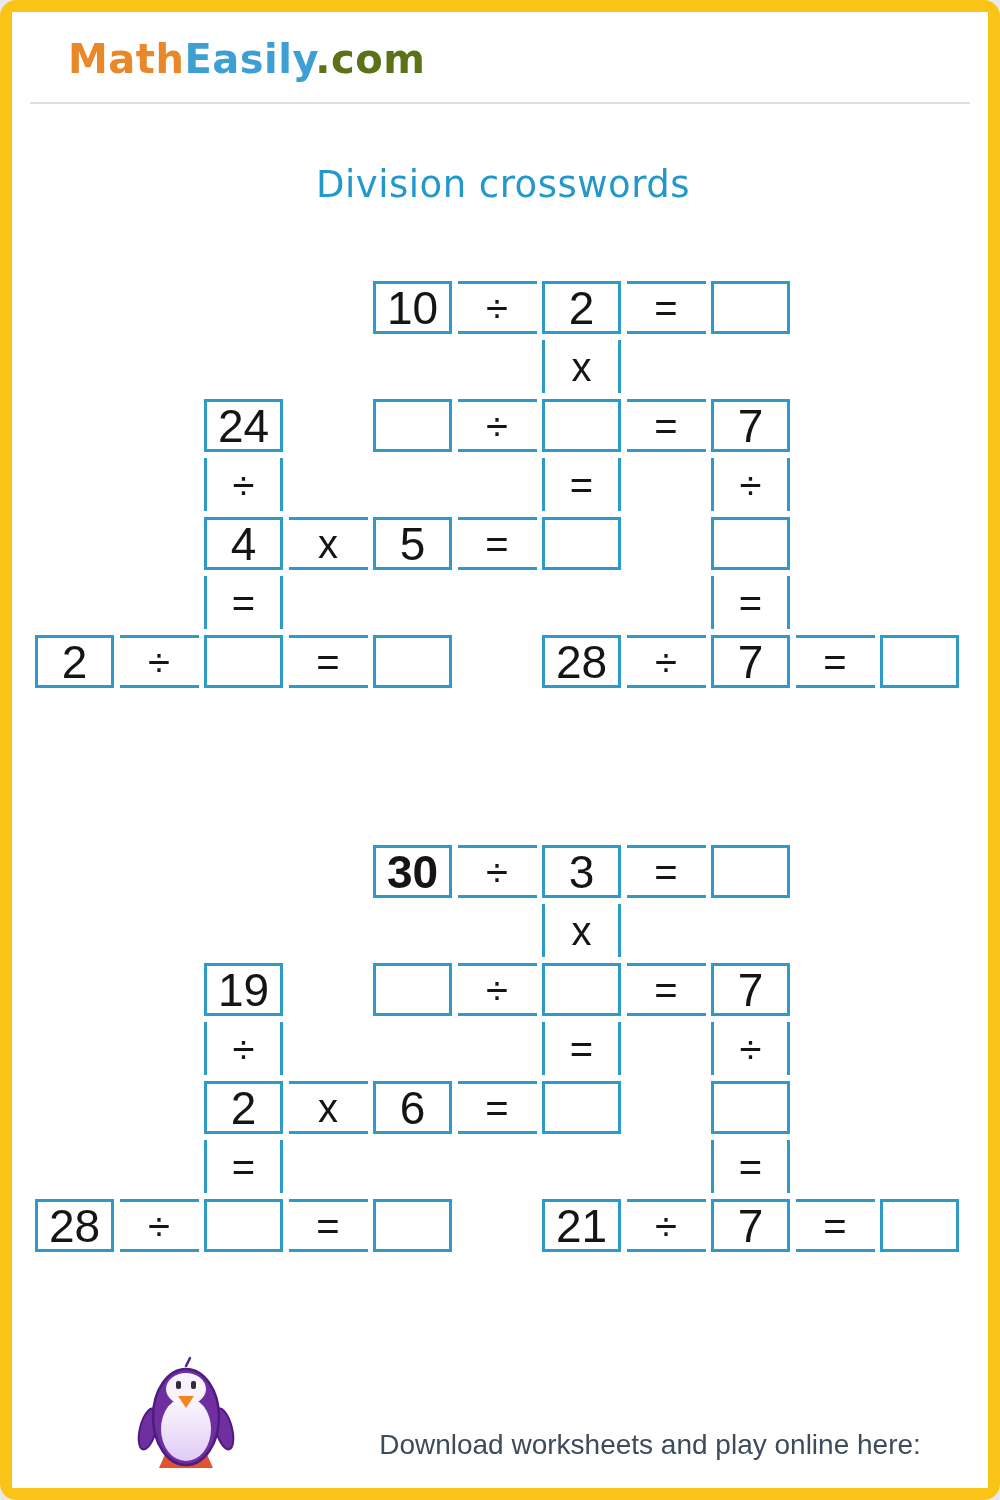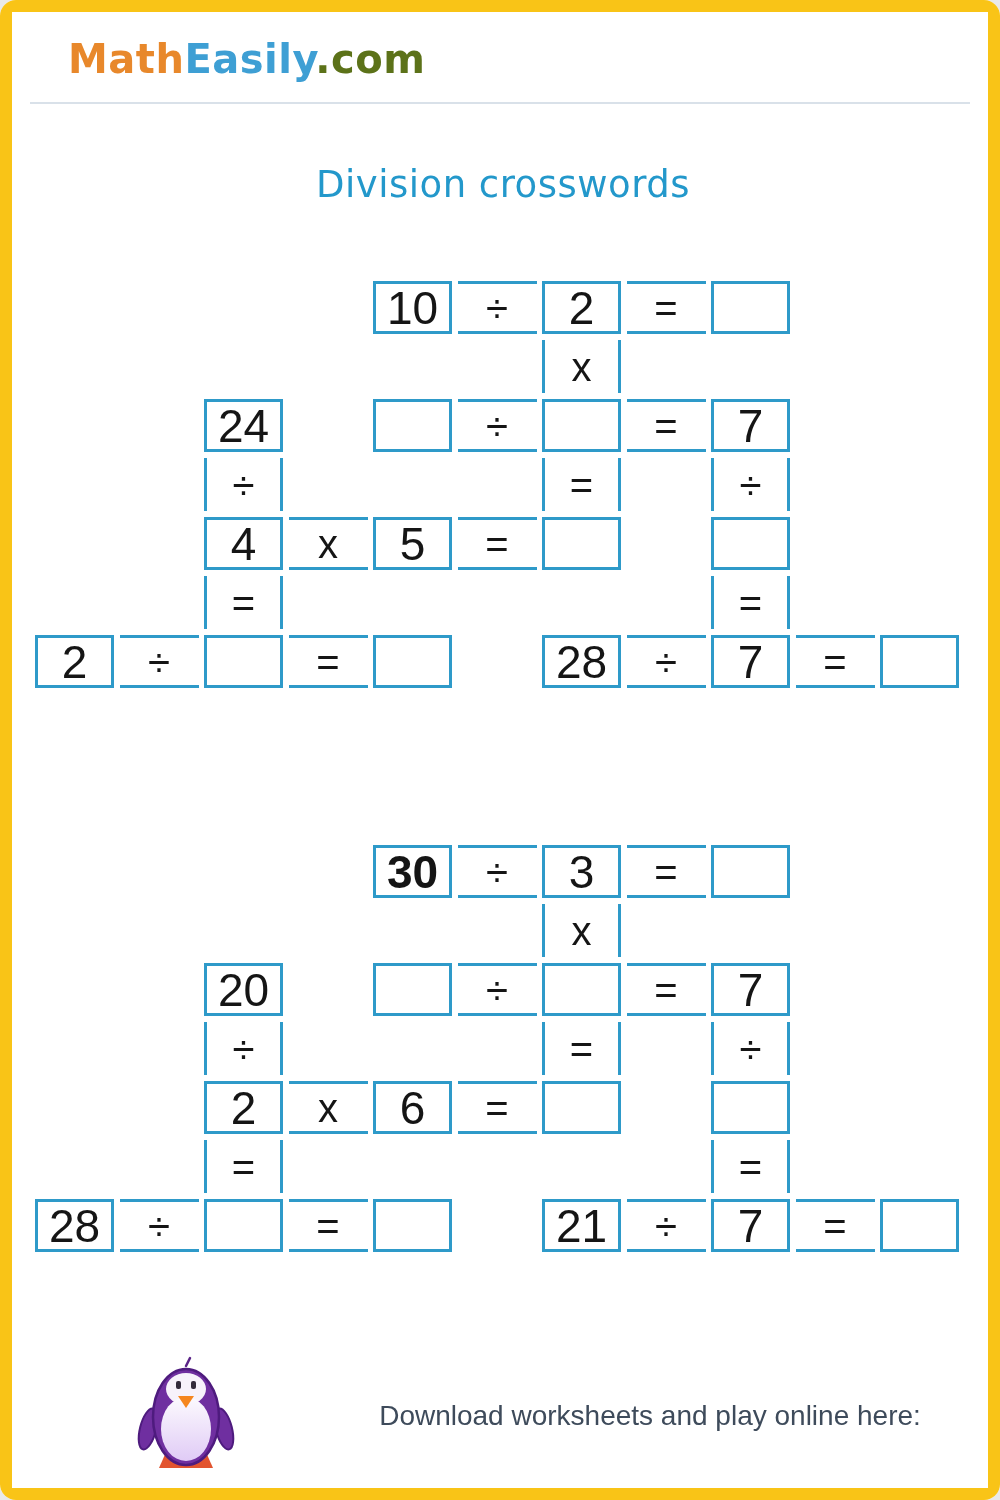--- a/index.html
+++ b/index.html
@@ -59,21 +59,21 @@
   .cell.hop {
     border-top:3px solid var(--grid-border-blue,#2E9AC9);
     border-bottom:3px solid var(--grid-border-blue,#2E9AC9);
   }
   .cell.vop {
     border-left:3px solid var(--grid-border-blue,#2E9AC9);
     border-right:3px solid var(--grid-border-blue,#2E9AC9);
   }
   
   .penguin { position:absolute; left:136px; top:1354px; width:100px; height:118px; }
-  .footer-text { position:absolute; left:300px; top:1399px; width:700px; text-align:center; }
+  .footer-text { position:absolute; left:300px; top:1428px; width:700px; text-align:center; }
   .footer-line1 { font-size:28px; color:var(--text-slate,#3E4B5B); line-height:34px; }
   .footer-url   { font-size:29px; color:var(--url-orange,#D9732E); line-height:34px; margin-top:12px; }
 </style>
 </head>
 <body>
 
 <div class="page">
 
   <div class="frame"></div>
 
@@ -119,21 +119,21 @@
       <div class="cell hop" style="grid-area: 7 / 10;">=</div>
       <div class="cell box" style="grid-area: 7 / 11;"></div>
     </div>
   <div class="grid grid-2">
       <div class="cell box" style="grid-area: 1 / 5; font-weight: bold;">30</div>
       <div class="cell hop" style="grid-area: 1 / 6;">÷</div>
       <div class="cell box" style="grid-area: 1 / 7;">3</div>
       <div class="cell hop" style="grid-area: 1 / 8;">=</div>
       <div class="cell box" style="grid-area: 1 / 9;"></div>
       <div class="cell vop" style="grid-area: 2 / 7;">x</div>
-      <div class="cell box" style="grid-area: 3 / 3;">20</div>
+      <div class="cell box" style="grid-area: 3 / 3;">19</div>
       <div class="cell box" style="grid-area: 3 / 5;"></div>
       <div class="cell hop" style="grid-area: 3 / 6;">÷</div>
       <div class="cell box" style="grid-area: 3 / 7;"></div>
       <div class="cell hop" style="grid-area: 3 / 8;">=</div>
       <div class="cell box" style="grid-area: 3 / 9;">7</div>
       <div class="cell vop" style="grid-area: 4 / 3;">÷</div>
       <div class="cell vop" style="grid-area: 4 / 7;">=</div>
       <div class="cell vop" style="grid-area: 4 / 9;">÷</div>
       <div class="cell box" style="grid-area: 5 / 3;">2</div>
       <div class="cell hop" style="grid-area: 5 / 4;">x</div>

